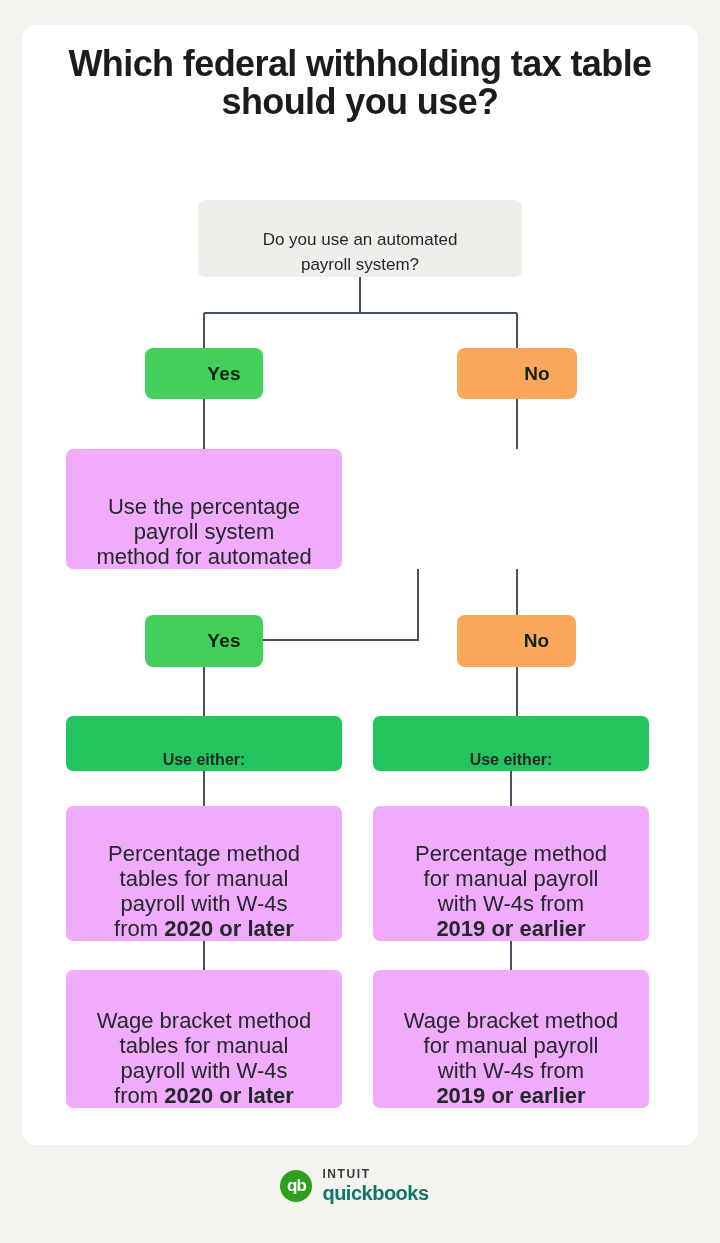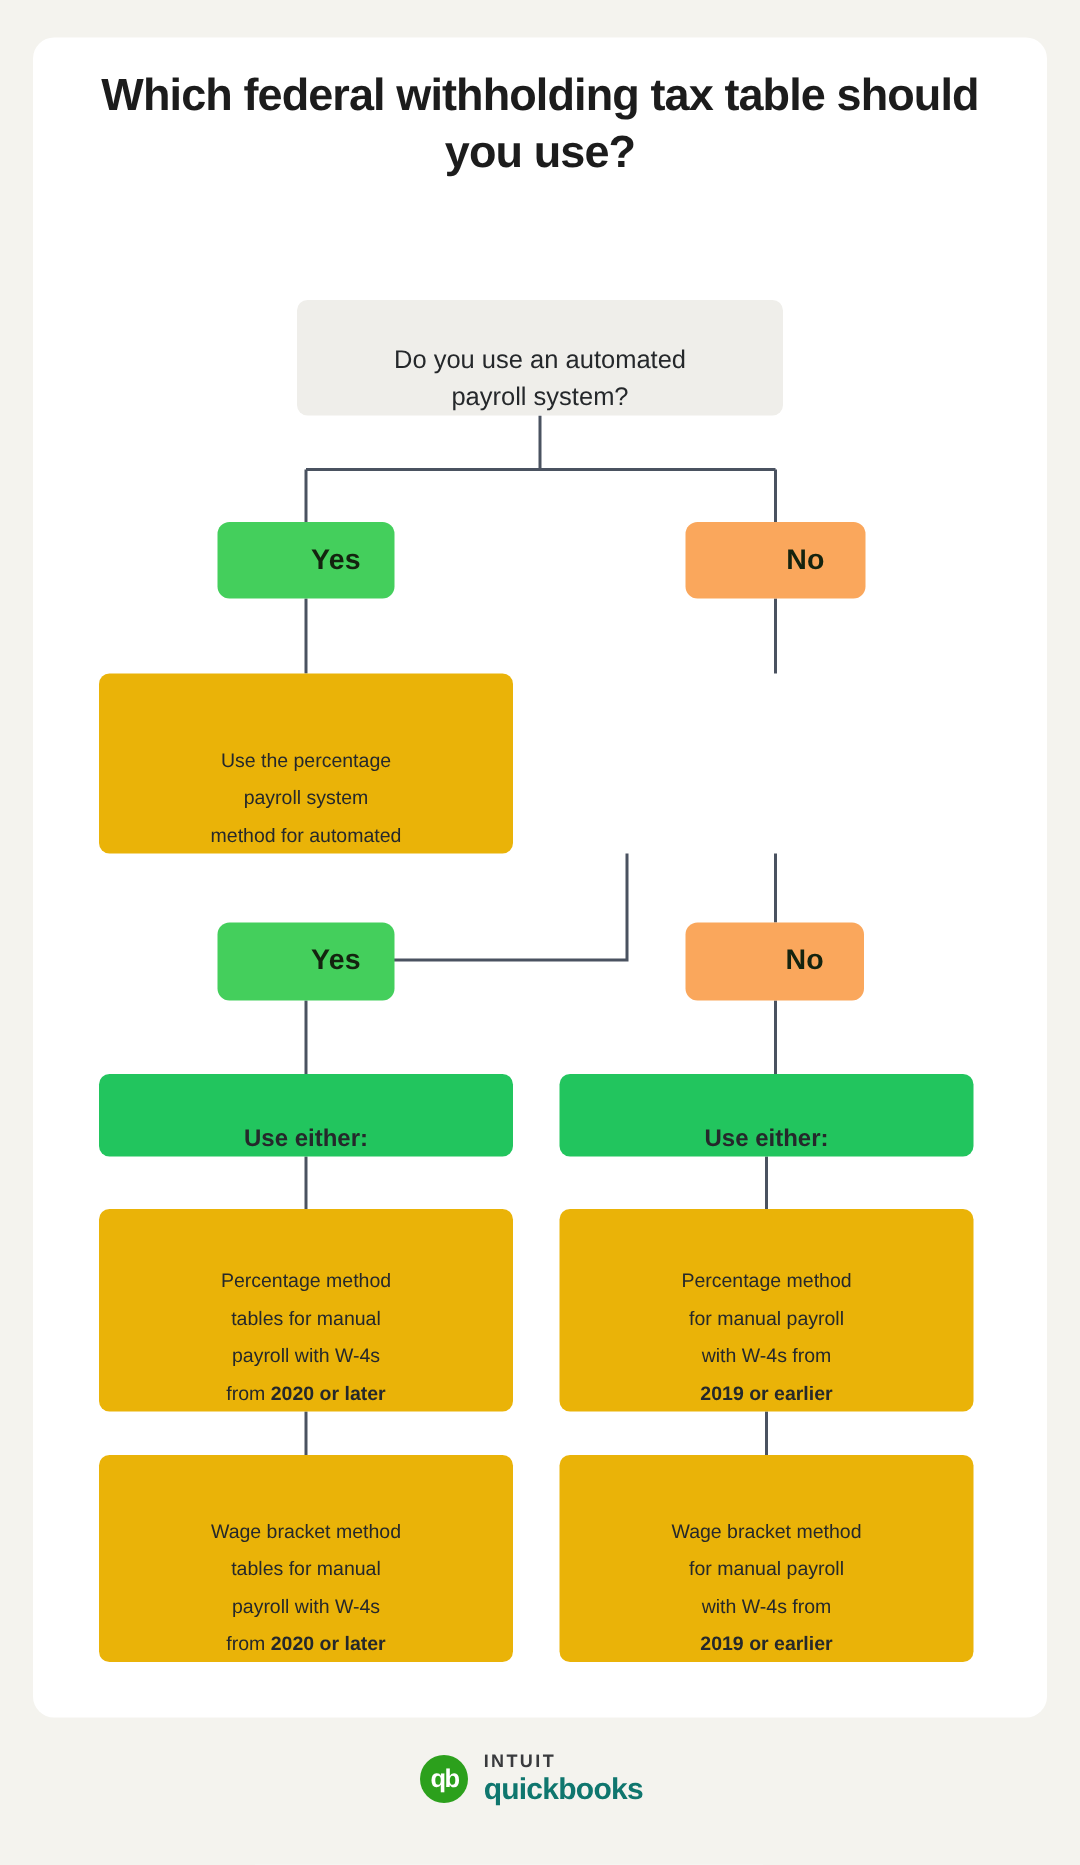--- a/index.html
+++ b/index.html
@@ -30,21 +30,21 @@
     border-radius: 14px;
   }
 
   
   #title {
     position: absolute;
     left: 60px;
     top: 45px;
     width: 600px;
     text-align: center;
-    font-size: 30px;
+    font-size: 36px;
     line-height: 38px;
     font-weight: bold;
     letter-spacing: -0.6px;
     color: #1c1c1c;
   }
 
   
   #wires {
     position: absolute;
     left: 0; top: 0;
@@ -64,22 +64,22 @@
     color: #25282b;
   }
 
   .node-q {
     background: #efeeea;
     font-size: 17px;
     line-height: 25px;
   }
 
   .node-res {
-    background: #eab308;
-    font-size: 13px;
+    background: #f0abfc;
+    font-size: 22px;
     line-height: 25px;
   }
 
   .node-either {
     background: #22c55e;
     font-size: 16px;
     line-height: 22px;
     font-weight: bold;
   }
 

